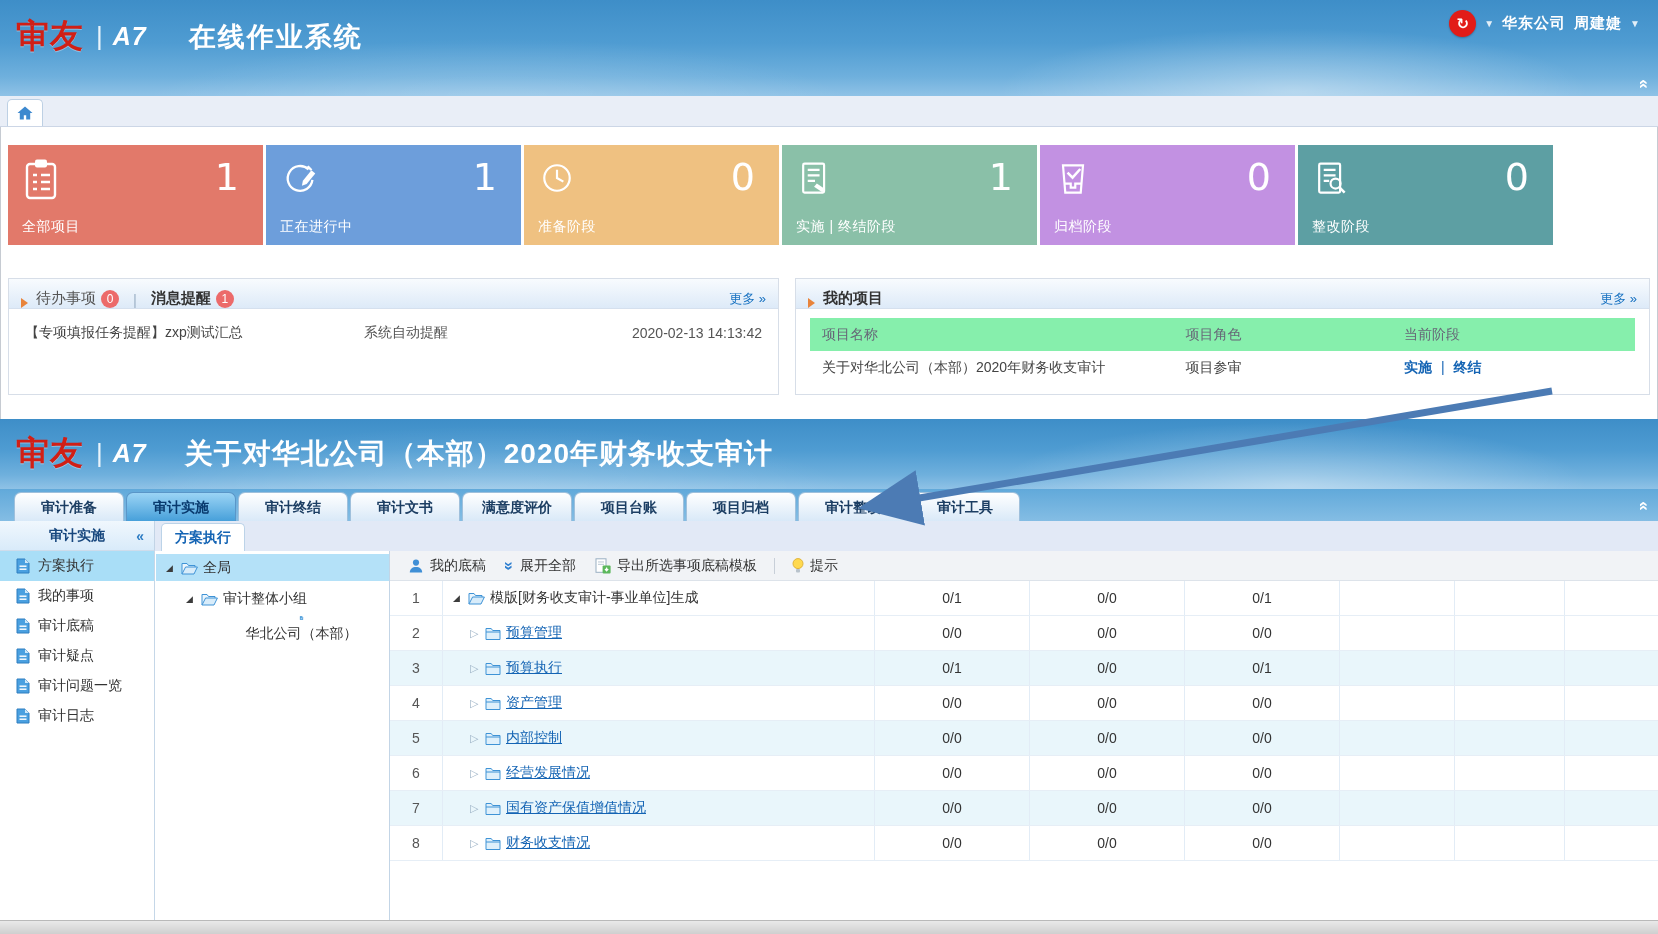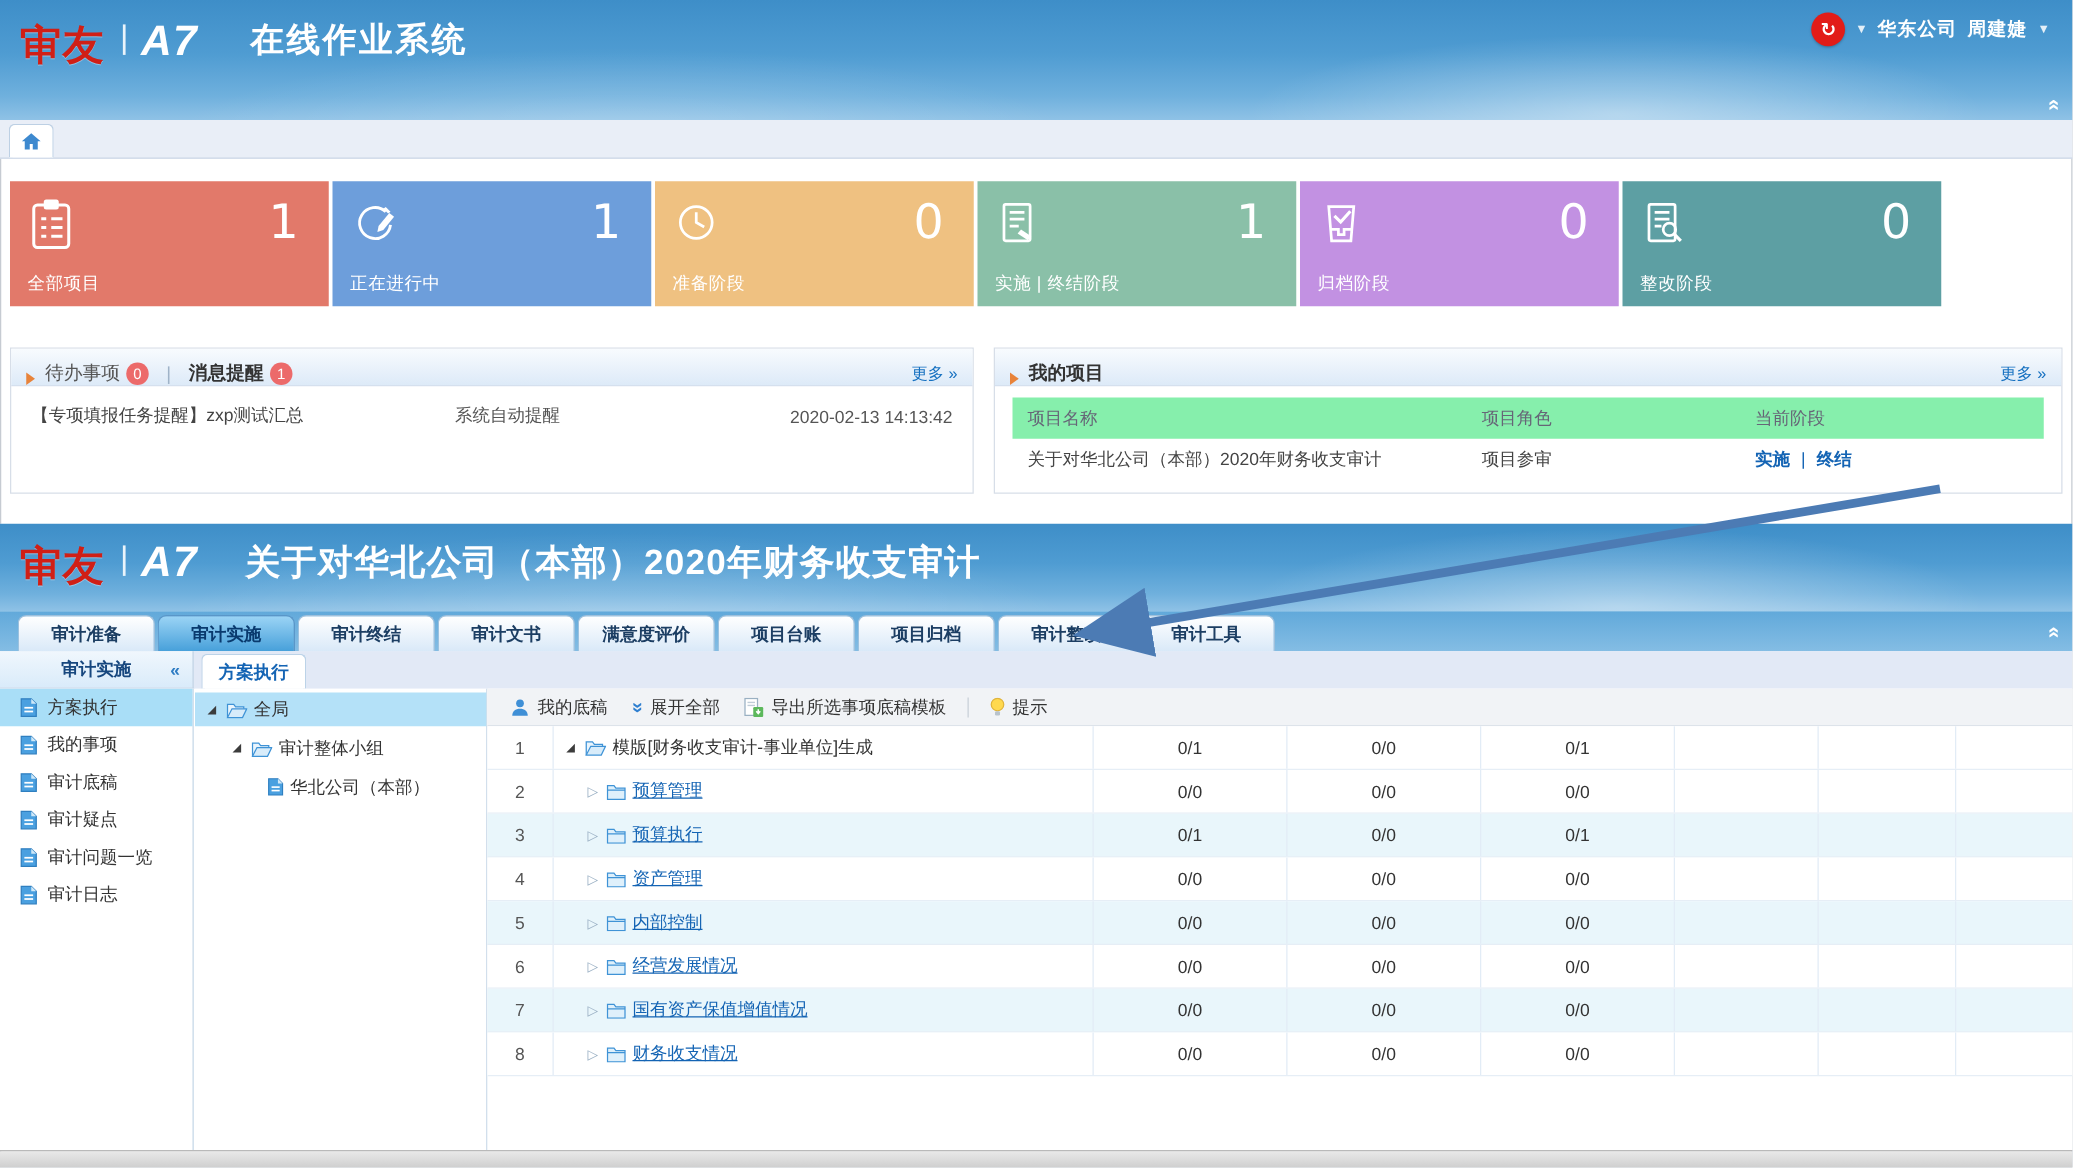--- a/index.html
+++ b/index.html
@@ -10,24 +10,24 @@
     outline:1px solid #c6cbd2; outline-offset:-1px;
   }
   
   .skyhead {
     background:
       radial-gradient(ellipse 420px 90px at 78% 95%, rgba(255,255,255,.38), rgba(255,255,255,0) 70%),
       radial-gradient(ellipse 520px 110px at 30% 120%, rgba(255,255,255,.22), rgba(255,255,255,0) 70%),
       linear-gradient(180deg,#3e8ec8 0%,#4f9cd2 45%,#6fb0dd 80%,#8fc2e6 100%);
   }
   #w1-header { position:absolute; top:0; left:0; width:1658px; height:96px; }
-  .brand { position:absolute; left:16px; top:14px; display:flex; }
+  .brand { position:absolute; left:16px; top:14px; display:flex; align-items:center; }
   .brand .logo { color:#d01f16; font-size:33px; font-weight:bold; letter-spacing:1px; text-shadow:0 1px 0 rgba(255,255,255,.35); }
   .brand .pipe { color:#eaf4fb; font-size:26px; margin:0 10px 0 12px; font-weight:200; }
-  .brand .prod { color:#fff; font-size:34px; font-weight:bold; font-style:italic; letter-spacing:1px; }
+  .brand .prod { color:#fff; font-size:25px; font-weight:bold; font-style:italic; letter-spacing:1px; }
   .brand .wtitle { color:#fff; font-size:27px; font-weight:bold; margin-left:42px; letter-spacing:2px; }
   #userbox { position:absolute; right:18px; top:10px; display:flex; align-items:center; gap:8px; }
   .refresh-circle { width:27px; height:27px; border-radius:50%; background:#e21c18; color:#fff; display:flex; align-items:center; justify-content:center; font-size:15px; font-weight:bold; box-shadow:0 1px 2px rgba(0,0,0,.25); }
   .caret { color:rgba(255,255,255,.85); font-size:10px; }
   .username { color:#fff; font-size:15px; font-weight:bold; letter-spacing:1px; display:flex; gap:8px; }
   .collapse-up { position:absolute; right:10px; bottom:2px; color:#fff; font-size:17px; font-weight:bold; transform:rotate(90deg); }
   
   #w1-tabs { position:absolute; top:96px; left:0; width:1658px; height:31px; background:#e9eef7; border-bottom:1px solid #ccd6e6; }
   .home-tab { position:absolute; left:7px; bottom:0; width:36px; height:27px; background:#fff; border:1px solid #bdd0e4; border-bottom:none; border-radius:5px 5px 0 0; display:flex; align-items:center; justify-content:center; }
   
@@ -341,21 +341,21 @@
         <span>全局</span>
       </div>
       <div class="tnode" style="padding-left:30px; margin-top:4px;">
         <span class="tri-exp">◢</span>
         <svg width="17" height="14" viewBox="0 0 17 14">
             <path d="M1 13V2.5h5l1.5 2H14V6" fill="#eaf5fd" stroke="#3f93d6"></path>
             <path d="M1 13h12l3.4-7H4.6z" fill="#d8ecfa" stroke="#3f93d6"></path>
           </svg>
         <span>审计整体小组</span>
       </div>
-      <div class="tnode" style="padding-left:58px; margin-top:4px;">
+      <div class="tnode" style="padding-left:58px; margin-top:4px;flex-direction:column;">
         <svg width="13" height="15" viewBox="0 0 14 16">
             <path d="M1 1h8l4 4v10H1z" fill="#4aa0e0" stroke="#2f7fc0"></path>
             <path d="M9 1l4 4H9z" fill="#cfe8f8"></path>
             <rect x="3.5" y="7.5" width="7" height="1.4" fill="#fff"></rect>
             <rect x="3.5" y="10.5" width="7" height="1.4" fill="#fff"></rect>
           </svg>
         <span>华北公司（本部）</span>
       </div>
     </div>
   </div>

